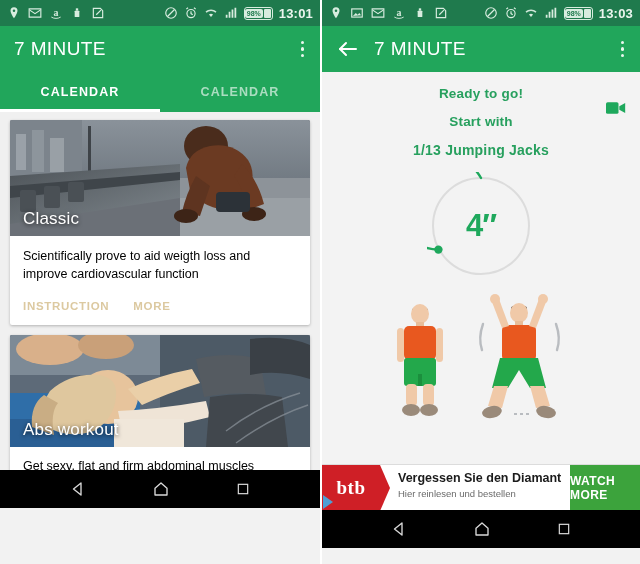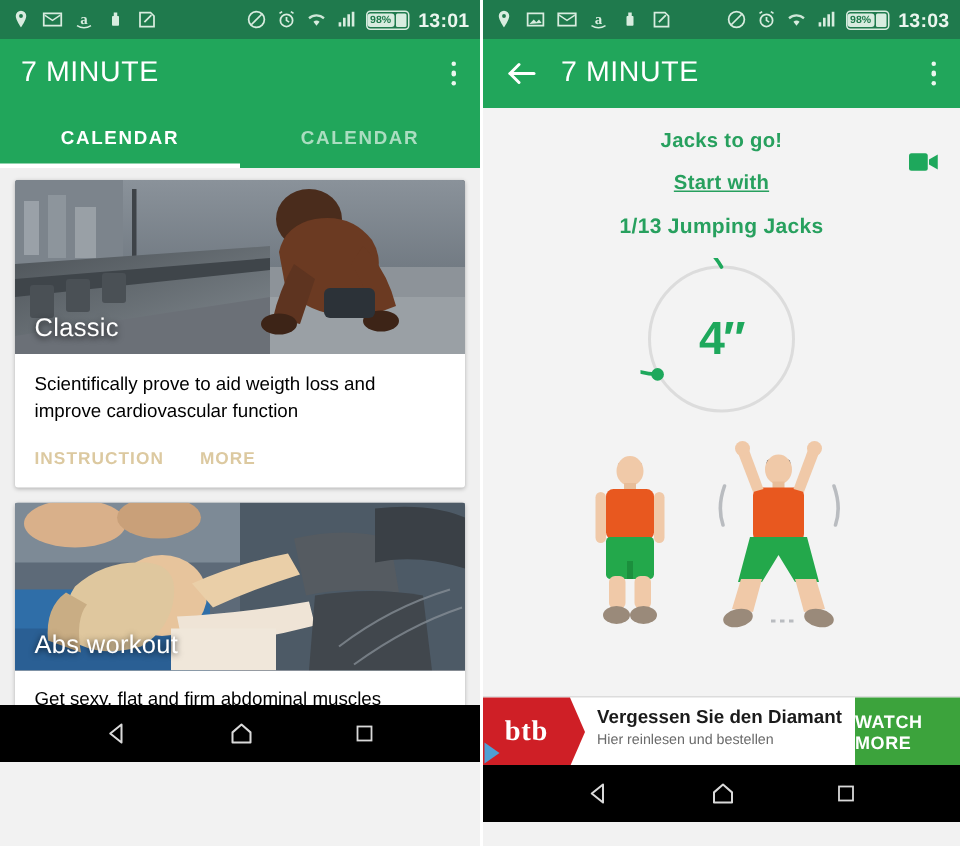--- a/index.html
+++ b/index.html
@@ -81,21 +81,21 @@
   .hero1 { background: linear-gradient(170deg,#6d757c 0%,#4a5158 38%,#2c3034 100%); }
   .hero2 { background: linear-gradient(160deg,#6f7e8e 0%,#4e5a68 45%,#2f3740 100%); }
 
   
   .content-right {
     background: #f3f3f3; height: 438px; position: relative; overflow: hidden;
     display: flex; flex-direction: column; align-items: center;
   }
   .cue { color: #27a05e; font-size: 13.5px; font-weight: bold; letter-spacing: .2px; }
   .cue.c1 { margin-top: 14px; }
-  .cue.c2 { margin-top: 13px; text-decoration: underline; }
+  .cue.c2 { margin-top: 13px; }
   .cue.c3 { margin-top: 13px; font-size: 14px; }
   .video-icon { position: absolute; right: 14px; top: 28px; }
   .video-icon svg { display: block; width: 20px; height: 16px; }
 
   .timer-wrap { margin-top: 14px; position: relative; width: 108px; height: 108px; }
   .timer-wrap svg { position: absolute; inset: 0; width: 108px; height: 108px; }
   .timer-val {
     position: absolute; inset: 0; display: flex; align-items: center; justify-content: center;
     font-size: 31px; font-weight: bold; color: #1ea85c; letter-spacing: -1px;
   }
@@ -421,21 +421,21 @@
 
     <div class="content-right">
 
       <span class="video-icon">
         <svg viewBox="0 0 24 18" fill="#1ea85c">
             <rect x="0" y="2" width="15" height="14" rx="2"></rect>
             <path d="M16 7l7-4v12l-7-4z"></path>
           </svg>
       </span>
 
-      <div class="cue c1">Jacks to go!</div>
+      <div class="cue c1">Ready to go!</div>
       <div class="cue c2">Start with</div>
       <div class="cue c3">1/13 Jumping Jacks</div>
 
       <div class="timer-wrap">
         <svg viewBox="0 0 108 108">
           <circle cx="54" cy="54" r="48" fill="none" stroke="#dcdcdc" stroke-width="2"></circle>
           <path d="M54 6 A48 48 0 1 0 11.4 77.6" fill="none" stroke="#1ea85c" stroke-width="2.4" stroke-linecap="round"></path>
           <circle cx="11.4" cy="77.6" r="4.2" fill="#1ea85c"></circle>
         </svg>
         <div class="timer-val">4″</div>

